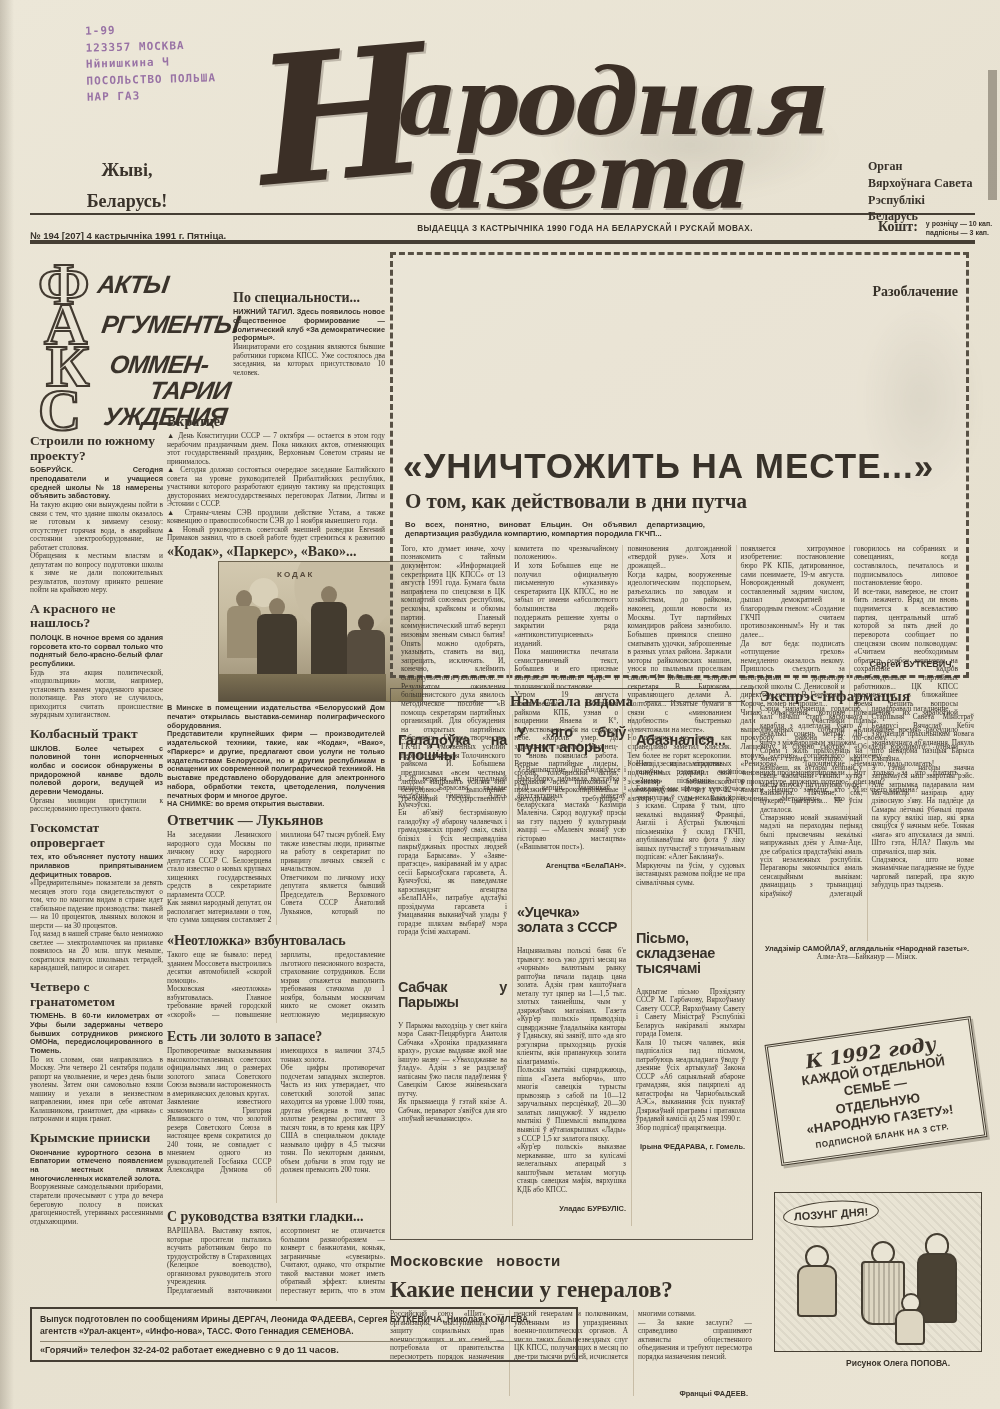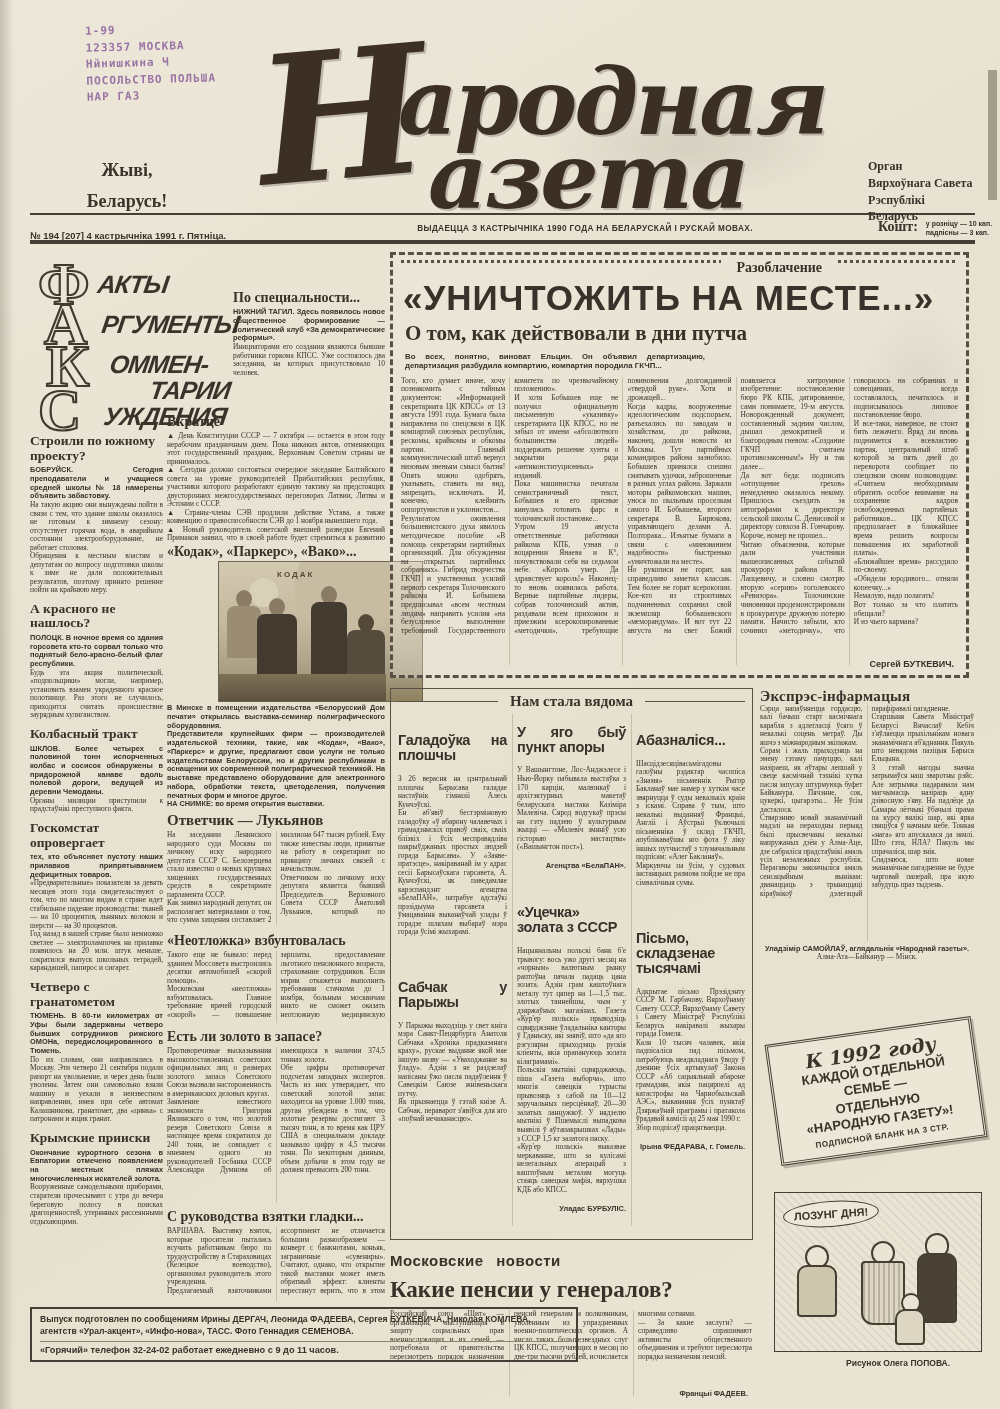--- a/index.html
+++ b/index.html
@@ -36,21 +36,21 @@
   .lead-sm{font-family:"Liberation Sans",sans-serif;font-weight:bold;font-size:7.4px;line-height:1.18;}
   .body-sm{font-size:7.4px;line-height:1.15;}
   .byline{font-family:"Liberation Sans",sans-serif;font-weight:bold;font-size:7.4px;text-align:right;margin-top:2px;}
   .byline:empty{display:none;}
   .art{margin-bottom:7px;break-inside:avoid-column;}
   .cols2{column-count:2;column-gap:9px;column-rule:1px solid #c8bda6;overflow:hidden;}
   .cols3{column-count:3;column-gap:10px;column-rule:1px solid #c8bda6;overflow:hidden;}
   .cols5{column-count:5;column-gap:9px;column-rule:1px solid #c8bda6;overflow:hidden;}
   
   .mainbox{border:3px dashed #575044;background:rgba(238,233,221,.35);}
-  .kickrow{display:flex;align-items:flex-start;gap:16px;}
+  .kickrow{display:flex;align-items:flex-end;gap:24px;flex-direction:column;}
   .squig{flex:1;height:3px;background:repeating-linear-gradient(90deg,#575044 0 3px,transparent 3px 6px);}
   .kicker{font-weight:bold;font-size:14px;}
   .headline{font-family:"Liberation Sans",sans-serif;font-weight:bold;font-size:35px;letter-spacing:1px;line-height:1;margin:4px 0 6px 2px;}
   .subhead{font-weight:bold;font-size:21px;margin:0 0 6px 4px;}
   .mainlead{font-family:"Liberation Sans",sans-serif;font-weight:bold;font-size:7.8px;line-height:1.2;width:300px;margin:0 0 6px 4px;}
   
   .photo{background:
     radial-gradient(circle at 22% 22%,#d9d0b8 0 14px,transparent 15px),
     radial-gradient(circle at 62% 18%,#c7bca2 0 50px,transparent 51px),
     linear-gradient(180deg,#d3c9b0 0%,#c4b99e 45%,#a89c82 80%,#8d815f 100%);
@@ -155,21 +155,21 @@
 Обращения к местным властям и депутатам по вопросу подготовки школы к зиме не дали положительных результатов, поэтому принято решение пойти на крайнюю меру.</div>
     </div>
     <div class="art">
       <h3 class="h-serif">А красного не нашлось?</h3>
       <div class="lead-sm pre just">ПОЛОЦК. В ночное время со здания горсовета кто-то сорвал только что поднятый бело-красно-белый флаг республики.</div>
       <div class="body-sm pre just">Будь эта акция политической, «подпольщики» могли, например, установить взамен украденного красное полотнище. Раз этого не случилось, приходится считать происшествие заурядным хулиганством.</div>
     </div>
     <div class="art">
       <h3 class="h-serif">Колбасный тракт</h3>
       <div class="lead-sm pre just">ШКЛОВ. Более четырех с половиной тонн испорченных колбас и сосисок обнаружены в придорожной канаве вдоль полевой дороги, ведущей из деревни Чемоданы.</div>
-      <div class="body-sm pre just">Органы милиции приступили к прадстаўнікі преступного факта.</div>
+      <div class="body-sm pre just">Органы милиции приступили к расследованию преступного факта.</div>
     </div>
     <div class="art">
       <h3 class="h-serif">Госкомстат опровергает</h3>
       <div class="lead-sm pre just">тех, кто объясняет пустоту наших прилавков припрятыванием дефицитных товаров.</div>
       <div class="body-sm pre just">«Предварительные» показатели за девять месяцев этого года свидетельствуют о том, что по многим видам в стране идет стабильное падение производства: тканей — на 10 процентов, льняных волокон и шерсти — на 30 процентов.
 Год назад в нашей стране было немножко светлее — электролампочек на прилавке появилось на 20 млн. штук меньше, сократился выпуск школьных тетрадей, карандашей, папирос и сигарет.</div>
     </div>
     <div class="art">
       <h3 class="h-serif">Четверо с гранатометом</h3>
       <div class="lead-sm pre just">ТЮМЕНЬ. В 60-ти километрах от Уфы были задержаны четверо бывших сотрудников рижского ОМОНа, передислоцированного в Тюмень.</div>

